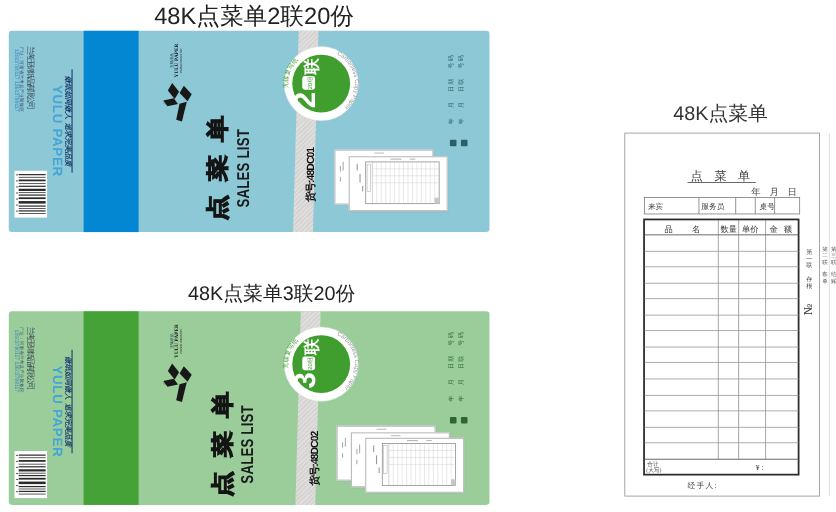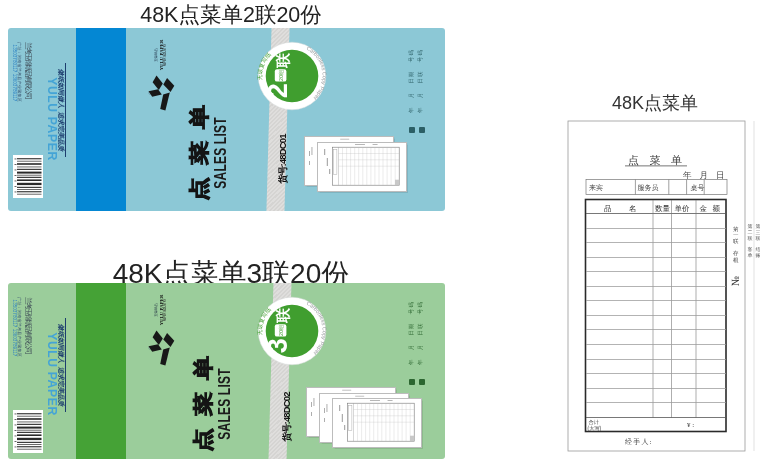--- a/index.html
+++ b/index.html
@@ -9,21 +9,21 @@
   .rot{position:absolute;transform-origin:center;white-space:nowrap;line-height:1;}
   .rccw{transform:translate(-50%,-50%) rotate(-90deg);}
   .rcw{transform:translate(-50%,-50%) rotate(90deg);}
   .ser{font-family:"Liberation Serif",serif;}
 </style>
 </head>
 <body>
 
 <div class="abs" style="left:0;top:0px;width:462px;text-align:center;font-size:21.5px;color:#222;">48K点菜单2联20份</div>
 
-<div class="abs" style="left:0;top:255px;width:462px;text-align:center;font-size:28px;color:#222;">48K点菜单3联20份</div>
+<div class="abs" style="left:16px;top:255px;width:462px;text-align:center;font-size:18px;color:#222;">48K点菜单3联20份</div>
 
 <div class="abs" style="left:545px;top:91px;width:220px;text-align:center;font-size:18px;color:#333;">48K点菜单</div>
 
 <div class="abs" style="left:8px;top:28px;width:437px;height:183px;background:#8cc8d6;border-radius:3px;"></div>
 
 <div class="abs" style="left:76px;top:28px;width:50px;height:183px;background:#0487d3;"></div>
 
 <div class="abs" style="left:268.5px;top:28px;width:17.5px;height:183px;background:#d8d7d5;transform:skewX(-1.6deg);background-image:repeating-linear-gradient(135deg,rgba(255,255,255,0.18) 0 1.5px,rgba(120,120,120,0.03) 1.5px 3px);"></div>
 
 <div class="rot rcw" style="left:13.5px;top:73px;font-size:4.6px;color:#2a7fc2;">13503780117 13603789117</div>

